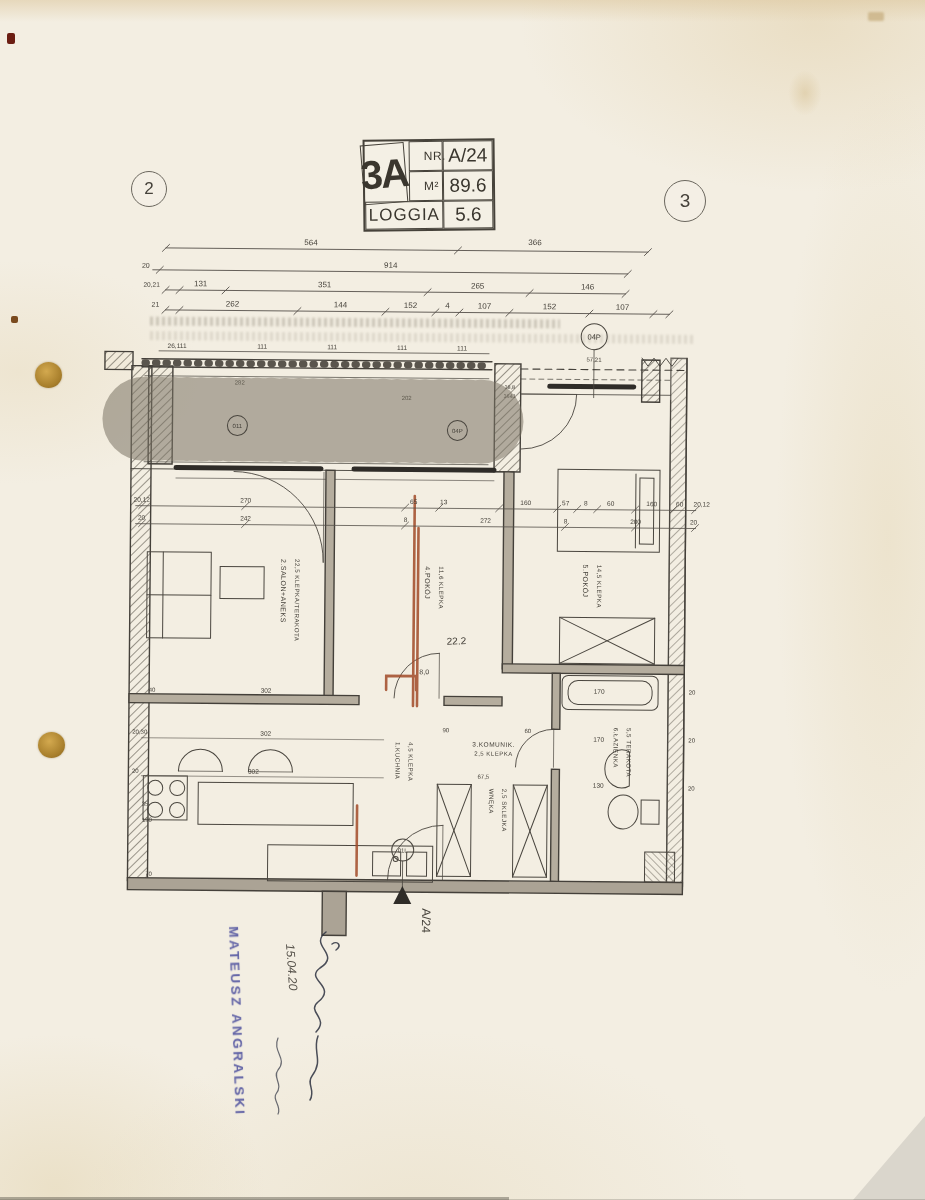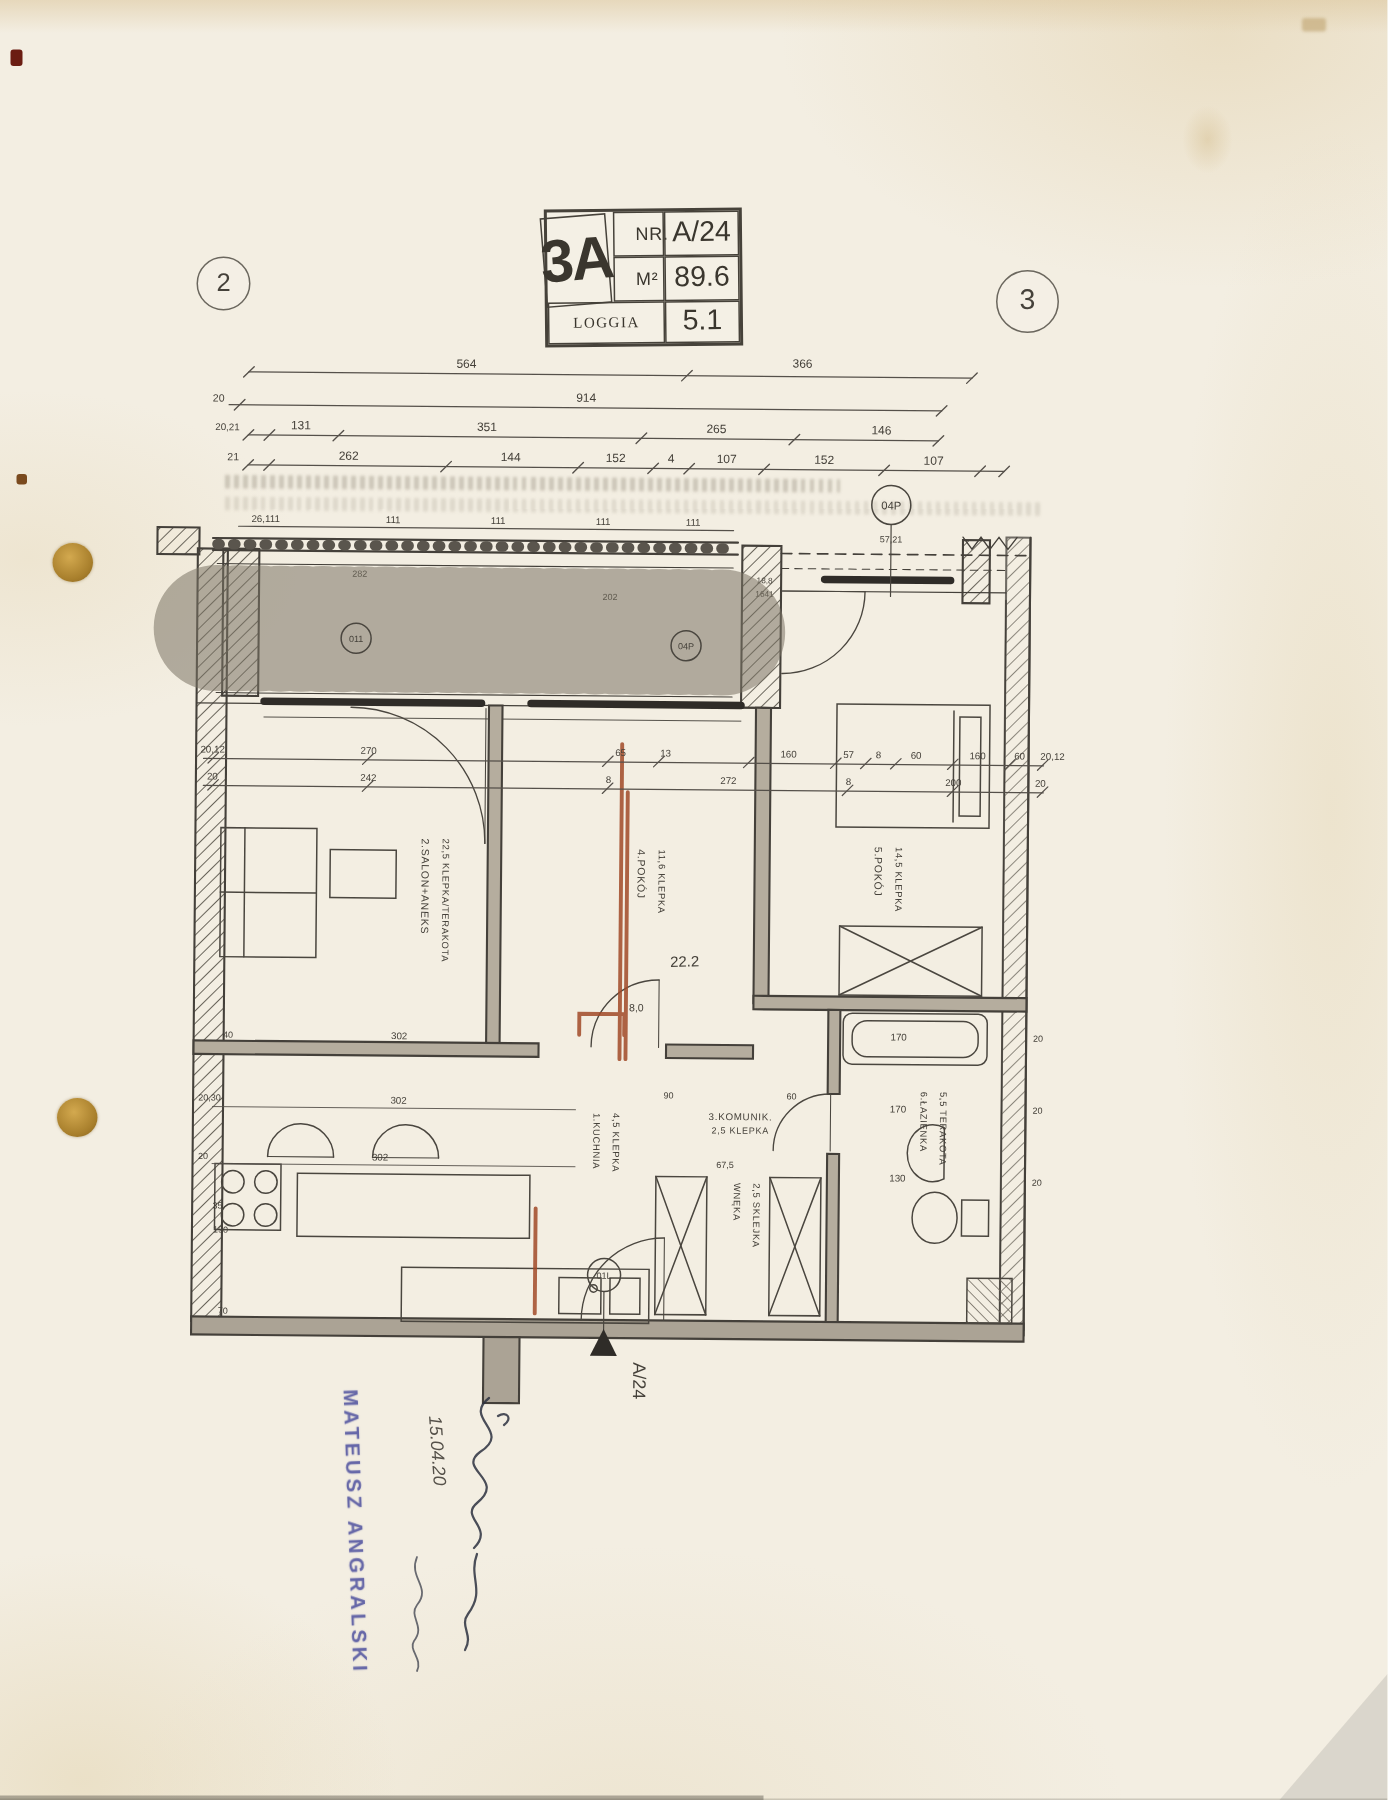--- a/index.html
+++ b/index.html
@@ -40,21 +40,21 @@
   .title-block{
     position:absolute;left:363px;top:139px;width:128px;height:88px;
     border:2px solid #46423a;transform:rotate(-.6deg);
     display:grid;grid-template-columns:44px 34px 1fr;grid-template-rows:30px 30px 1fr;
     color:#3a362e;background:rgba(255,255,255,.12);
   }
   .tb-cell{border:1px solid #46423a;display:flex;align-items:center;justify-content:center;}
   .tb-unit{grid-row:1/3;grid-column:1;font-size:40px;font-weight:700;transform:rotate(-4deg) translate(-3px,2px);letter-spacing:-2px;}
   .tb-lab{font-size:12px;letter-spacing:.5px;justify-content:flex-start;padding-left:14px;}
   .tb-val{font-size:19px;}
-  .tb-loggia{grid-column:1/3;font-size:10px;letter-spacing:1px;font-family:Liberation Serif, serif;}
+  .tb-loggia{grid-column:1/3;font-size:17px;letter-spacing:1px;}
   
   .bubble{
     position:absolute;border:1.6px solid #6b675e;border-radius:50%;
     display:flex;align-items:center;justify-content:center;color:#45413a;background:rgba(255,255,255,.1);
   }
   
   .stamp{
     position:absolute;left:241px;top:926px;width:218px;
     transform:rotate(88deg);transform-origin:0 0;
     font-weight:700;font-size:13.5px;letter-spacing:2.5px;
@@ -81,21 +81,21 @@
   <div class="ghost-text" style="top:318px;left:150px;width:410px;"></div>
   <div class="ghost-text" style="top:333px;left:150px;width:545px;opacity:.55;"></div>
 
   <div class="title-block">
     <div class="tb-cell tb-unit">3A</div>
     <div class="tb-cell tb-lab">NR.</div>
     <div class="tb-cell tb-val">A/24</div>
     <div class="tb-cell tb-lab">M²</div>
     <div class="tb-cell tb-val">89.6</div>
     <div class="tb-cell tb-loggia">LOGGIA</div>
-    <div class="tb-cell tb-val">5.1</div>
+    <div class="tb-cell tb-val">5.6</div>
   </div>
 
   <div class="bubble" style="left:131px;top:171px;width:34px;height:34px;font-size:17px;">2</div>
   <div class="bubble" style="left:664px;top:180px;width:40px;height:40px;font-size:19px;">3</div>
 
   <svg width="625" height="735" viewBox="0 0 625 735" style="position:absolute;left:95px;top:228px;">
     <defs>
       <pattern id="hatch" width="6" height="6" patternUnits="userSpaceOnUse" patternTransform="rotate(45)">
         <line x1="0" y1="0" x2="0" y2="6" stroke="#59544a" stroke-width="1.2"></line>
       </pattern>

